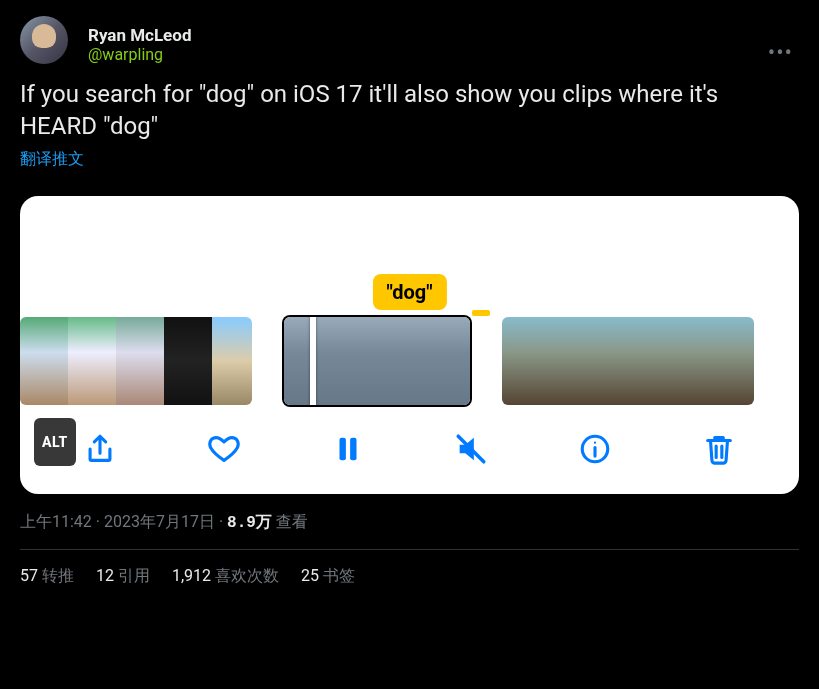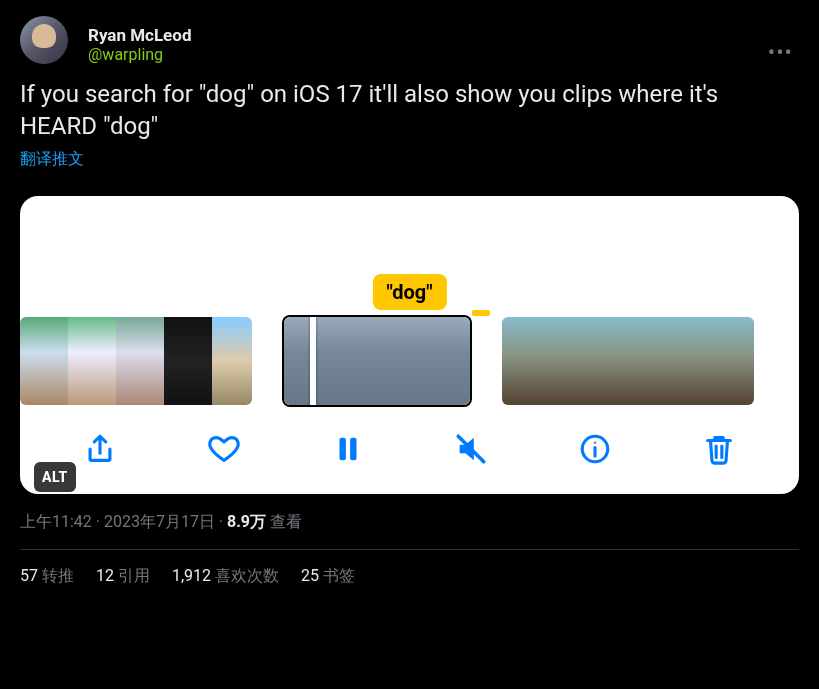--- a/index.html
+++ b/index.html
@@ -145,36 +145,36 @@
   .tb-icon {
     width: 38px; height: 38px;
     color: #007aff;
     cursor: pointer;
     display:flex;align-items:center;justify-content:center;
   }
   .tb-icon svg { width: 34px; height: 34px; stroke: currentColor; fill: none; stroke-width: 2.2; stroke-linecap: round; stroke-linejoin: round; }
   .alt-badge {
     position: absolute;
     left: 14px;
-    bottom: 2px;
+    bottom: 28px;
     background: rgba(0,0,0,.78);
     color: #fff;
     font-weight: 800;
     font-size: 14px;
-    padding: 7px 8px;
+    padding: 16px 8px;
     border-radius: 6px;
     letter-spacing: .5px;
     cursor: pointer;
   }
   .meta {
     color: #71767b;
     font-size: 16px;
     margin-top: 18px;
   }
-  .meta .views-count { color: #e7e9ea; font-weight: 700; }
+  .meta .views-count { color: #e7e9ea; font-weight: 700; font-family: Liberation Mono, monospace; }
   .divider {
     border: none;
     border-top: 1px solid #2f3336;
     margin: 16px 0;
   }
   .stats {
     display: flex;
     gap: 22px;
     color: #71767b;
     font-size: 16px;

